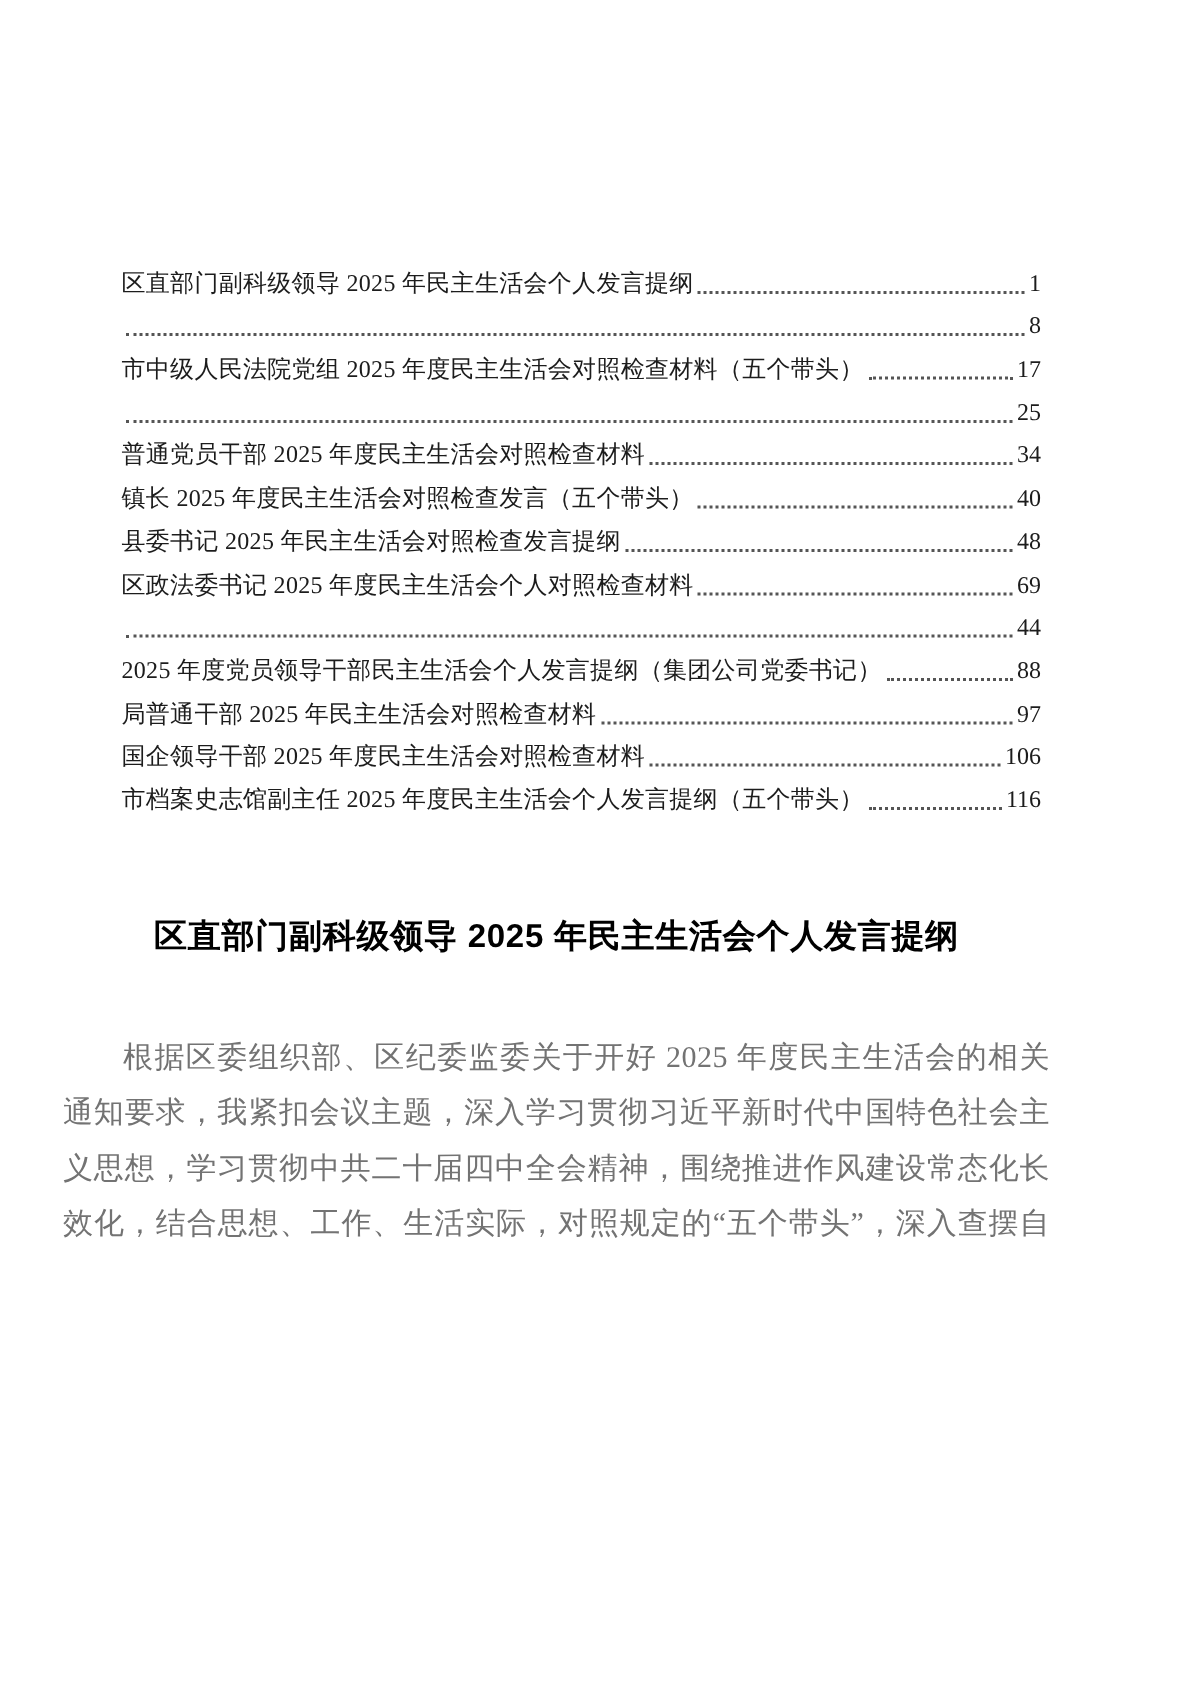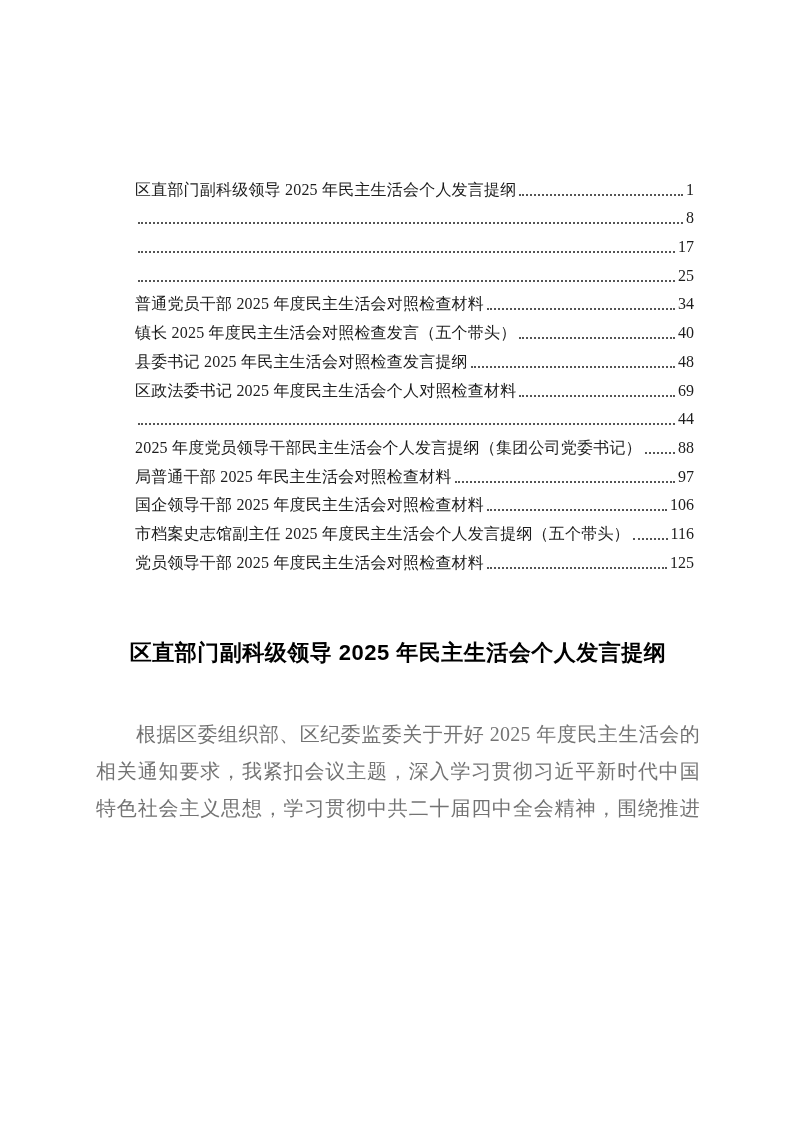--- a/index.html
+++ b/index.html
@@ -6,21 +6,21 @@
     margin: 0;
     padding: 0;
     background: #ffffff;
   }
   .page {
     position: relative;
     width: 793px;
     height: 826px;
     background: #ffffff;
     box-sizing: border-box;
-    padding: 0 93px 0 96px;
+    padding: 0 93px 0 42px;
     overflow: hidden;
     font-family: "Liberation Serif", "DejaVu Serif", serif;
     color: #1c1c1c;
     border-radius: 19px;
   }
   
   .toc {
     margin: 172px 6px 0 39px;
   }
   .toc-row {
@@ -89,20 +89,21 @@
     <div class="toc-row">
       <span class="toc-title">区直部门副科级领导 2025 年民主生活会个人发言提纲</span>
       <span class="toc-leader"></span>
       <span class="toc-page">1</span>
     </div>
     <div class="toc-row">
       <span class="toc-leader"></span>
       <span class="toc-page">8</span>
     </div>
     <div class="toc-row">
+      <span class="toc-title">市中级人民法院党组 2025 年度民主生活会对照检查材料（五个带头）</span>
       <span class="toc-leader"></span>
       <span class="toc-page">17</span>
     </div>
     <div class="toc-row">
       <span class="toc-leader"></span>
       <span class="toc-page">25</span>
     </div>
     <div class="toc-row">
       <span class="toc-title">普通党员干部 2025 年度民主生活会对照检查材料</span>
       <span class="toc-leader"></span>
@@ -140,25 +141,20 @@
     <div class="toc-row">
       <span class="toc-title">国企领导干部 2025 年度民主生活会对照检查材料</span>
       <span class="toc-leader"></span>
       <span class="toc-page">106</span>
     </div>
     <div class="toc-row">
       <span class="toc-title">市档案史志馆副主任 2025 年度民主生活会个人发言提纲（五个带头）</span>
       <span class="toc-leader"></span>
       <span class="toc-page">116</span>
     </div>
-    <div class="toc-row">
-      <span class="toc-title">党员领导干部 2025 年度民主生活会对照检查材料</span>
-      <span class="toc-leader"></span>
-      <span class="toc-page">125</span>
-    </div>
   </div>
 
   <h1 class="article-title">区直部门副科级领导 2025 年民主生活会个人发言提纲</h1>
 
   <div class="article-body">
     <p>根据区委组织部、区纪委监委关于开好 2025 年度民主生活会的相关通知要求，我紧扣会议主题，深入学习贯彻习近平新时代中国特色社会主义思想，学习贯彻中共二十届四中全会精神，围绕推进作风建设常态化长效化，结合思想、工作、生活实际，对照规定的“五个带头”，深入查摆自身存在的突出问题，深刻剖析根源，并明确了今后的努力方向和整改措施。现将个人对照检查情况报告如下：</p>
   </div>
 
   <div class="footer-page-number">— 1 —</div>
 

